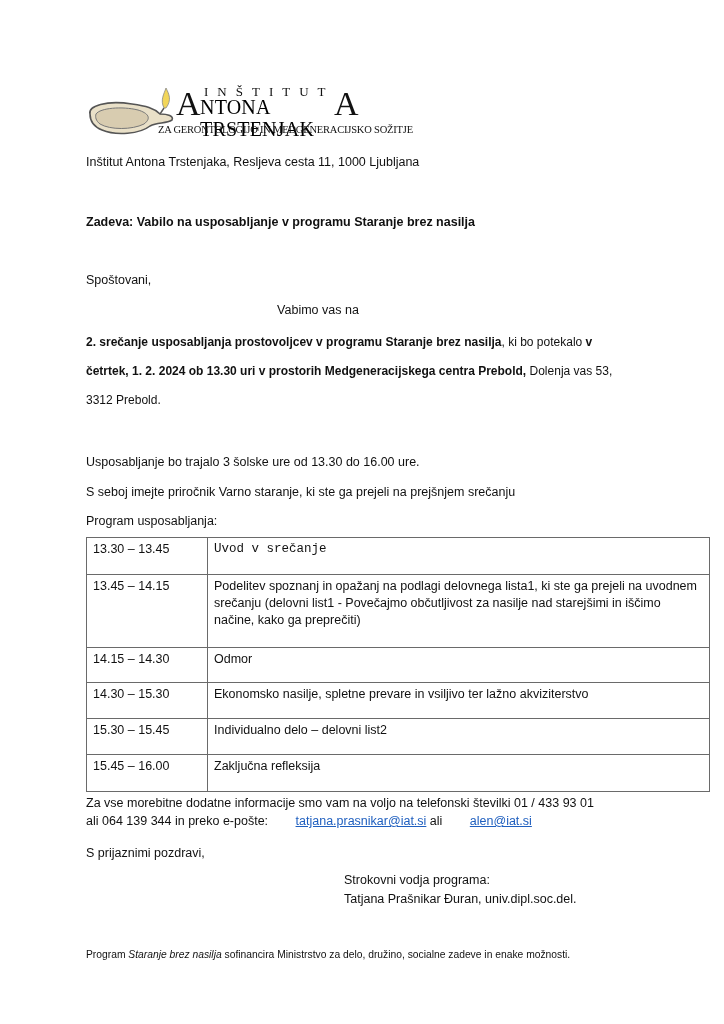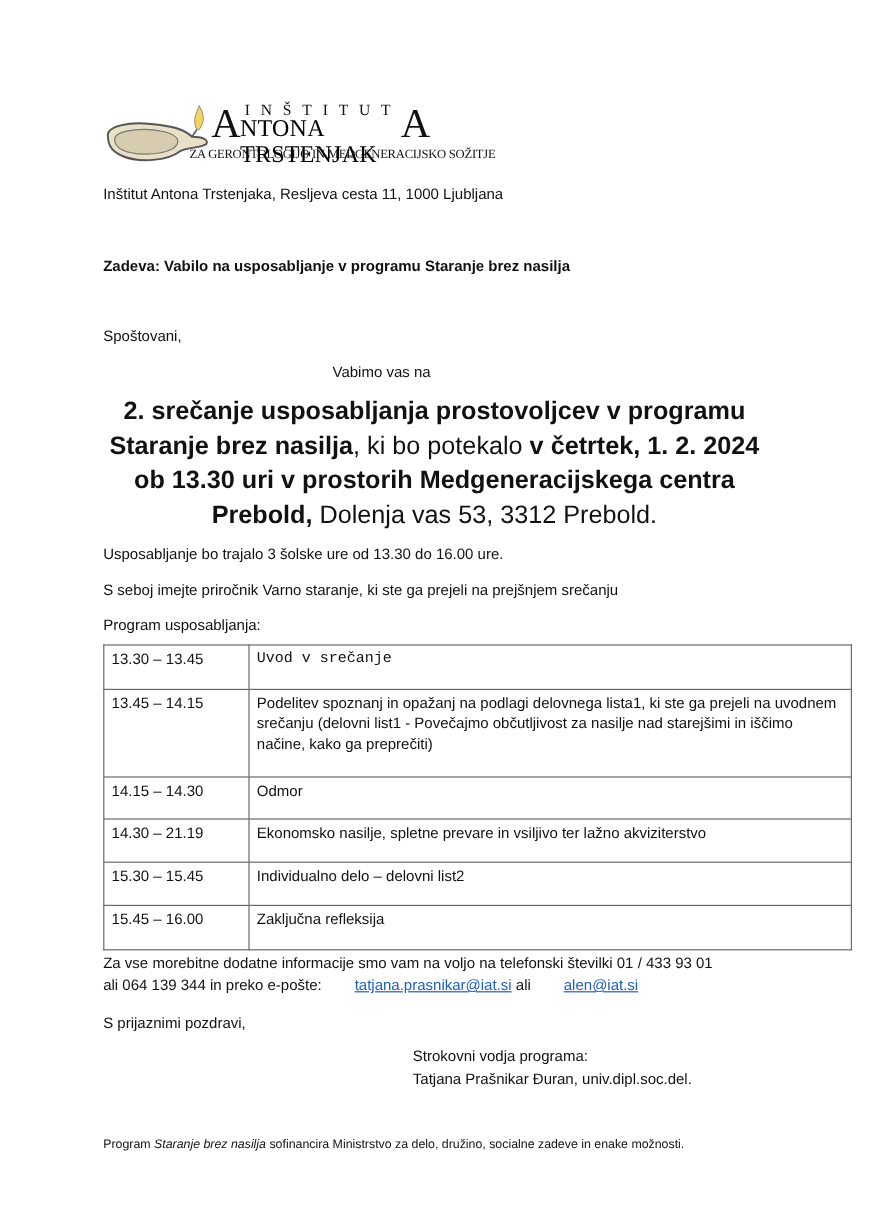--- a/index.html
+++ b/index.html
@@ -15,21 +15,21 @@
   .logo-inst { position: absolute; left: 118px; top: 0px; font-family: "Liberation Serif", serif; font-size: 13px; letter-spacing: 9px; color: #111; }
   .logo-bigA { position: absolute; left: 90px; top: 3px; font-family: "Liberation Serif", serif; font-size: 34px; line-height: 34px; color: #111; }
   .logo-name { position: absolute; left: 114px; top: 12px; font-family: "Liberation Serif", serif; font-size: 20px; line-height: 22px; color: #000000; letter-spacing: 0.2px; }
   .logo-bigA2 { position: absolute; left: 248px; top: 3px; font-family: "Liberation Serif", serif; font-size: 34px; line-height: 34px; color: #111; }
   .logo-sub { position: absolute; left: 72px; top: 40px; font-family: "Liberation Serif", serif; font-size: 10.5px; line-height: 12px; color: #111; white-space: nowrap; letter-spacing: -0.2px; }
 
   .address { left: 86px; top: 154px; }
   .subject { left: 86px; top: 214px; font-weight: bold; }
   .greeting { left: 86px; top: 272px; }
   .invite { left: 0; width: 636px; top: 302px; text-align: center; }
-  .main { left: 86px; width: 552px; top: 328px; text-align: center; font-size: 21px; line-height: 29px; }
+  .main { left: 86px; width: 552px; top: 328px; font-size: 12px; line-height: 29px; }
   .main b { font-weight: bold; }
   .p1 { left: 86px; top: 454px; }
   .p2 { left: 86px; top: 484px; }
   .p3 { left: 86px; top: 513px; }
 
   table.sched {
     position: absolute; left: 86px; top: 537px; width: 624px;
     border-collapse: collapse; font-size: 12.5px; line-height: 17px;
   }
   table.sched td {
@@ -83,21 +83,21 @@
   </tr>
   <tr style="height:73px">
     <td class="time" style="border-color: rgb(106, 106, 106);">13.45 – 14.15</td>
     <td style="border-color: rgb(106, 106, 106);">Podelitev spoznanj in opažanj na podlagi delovnega lista1, ki ste ga prejeli na uvodnem srečanju (delovni list1 - Povečajmo občutljivost za nasilje nad starejšimi in iščimo načine, kako ga preprečiti)</td>
   </tr>
   <tr style="height:35px">
     <td class="time" style="border-color: rgb(106, 106, 106);">14.15 – 14.30</td>
     <td style="border-color: rgb(106, 106, 106);">Odmor</td>
   </tr>
   <tr style="height:36px">
-    <td class="time" style="border-color: rgb(106, 106, 106);">14.30 – 21.19</td>
+    <td class="time" style="border-color: rgb(106, 106, 106);">14.30 – 15.30</td>
     <td style="border-color: rgb(106, 106, 106);">Ekonomsko nasilje, spletne prevare in vsiljivo ter lažno akviziterstvo</td>
   </tr>
   <tr style="height:36px">
     <td class="time" style="border-color: rgb(106, 106, 106);">15.30 – 15.45</td>
     <td style="border-color: rgb(106, 106, 106);">Individualno delo – delovni list2</td>
   </tr>
   <tr style="height:37px">
     <td class="time" style="border-color: rgb(106, 106, 106);">15.45 – 16.00</td>
     <td style="border-color: rgb(106, 106, 106);">Zaključna refleksija</td>
   </tr>

